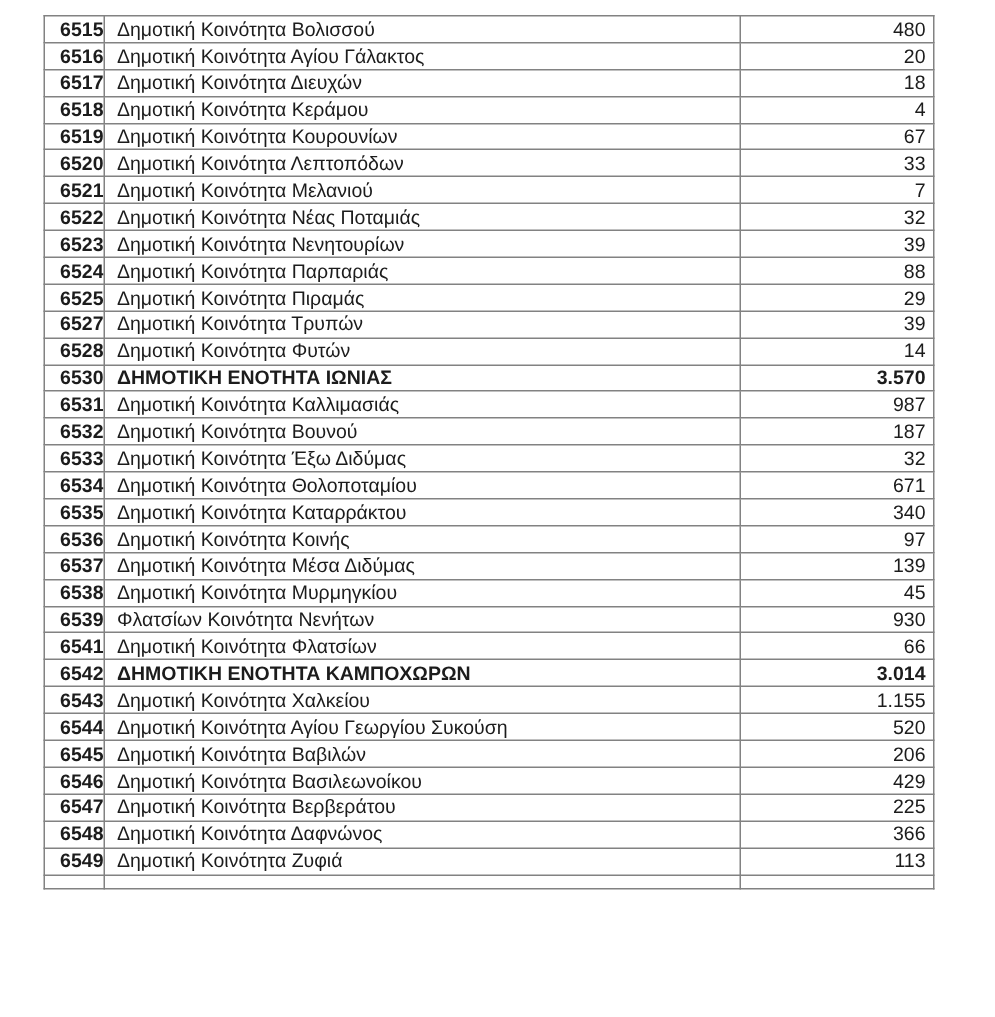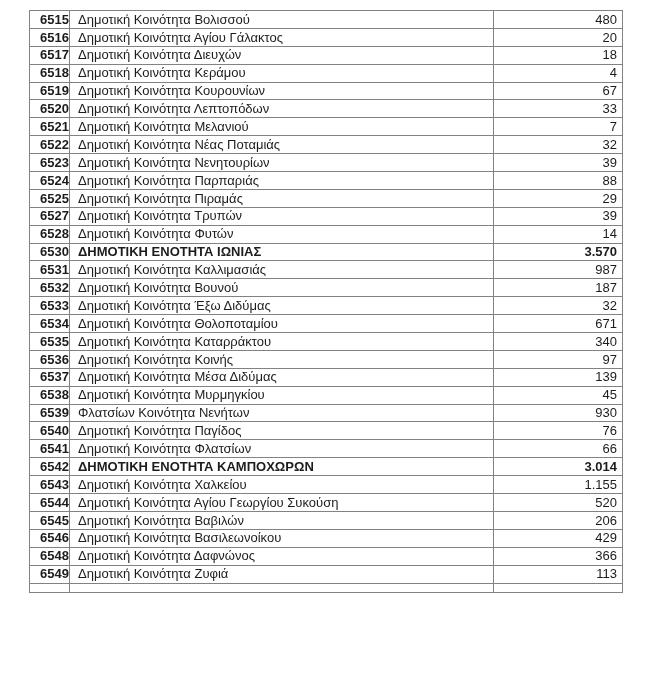--- a/index.html
+++ b/index.html
@@ -158,25 +158,20 @@
           <td class="id">6538</td>
           <td class="name">Δημοτική Κοινότητα Μυρμηγκίου</td>
           <td class="value">45</td>
         </tr>
         <tr>
           <td class="id">6539</td>
           <td class="name">Φλατσίων Κοινότητα Νενήτων</td>
           <td class="value">930</td>
         </tr>
         <tr>
-          <td class="id">6540</td>
-          <td class="name">Δημοτική Κοινότητα Παγίδος</td>
-          <td class="value">76</td>
-        </tr>
-        <tr>
           <td class="id">6541</td>
           <td class="name">Δημοτική Κοινότητα Φλατσίων</td>
           <td class="value">66</td>
         </tr>
         <tr class="section-row">
           <td class="id">6542</td>
           <td class="name">ΔΗΜΟΤΙΚΗ ΕΝΟΤΗΤΑ ΚΑΜΠΟΧΩΡΩΝ</td>
           <td class="value">3.014</td>
         </tr>
         <tr>
@@ -191,20 +186,25 @@
         </tr>
         <tr>
           <td class="id">6545</td>
           <td class="name">Δημοτική Κοινότητα Βαβιλών</td>
           <td class="value">206</td>
         </tr>
         <tr>
           <td class="id">6546</td>
           <td class="name">Δημοτική Κοινότητα Βασιλεωνοίκου</td>
           <td class="value">429</td>
+        </tr>
+        <tr>
+          <td class="id">6547</td>
+          <td class="name">Δημοτική Κοινότητα Βερβεράτου</td>
+          <td class="value">225</td>
         </tr>
         <tr>
           <td class="id">6548</td>
           <td class="name">Δημοτική Κοινότητα Δαφνώνος</td>
           <td class="value">366</td>
         </tr>
         <tr>
           <td class="id">6549</td>
           <td class="name">Δημοτική Κοινότητα Ζυφιά</td>
           <td class="value">113</td>

